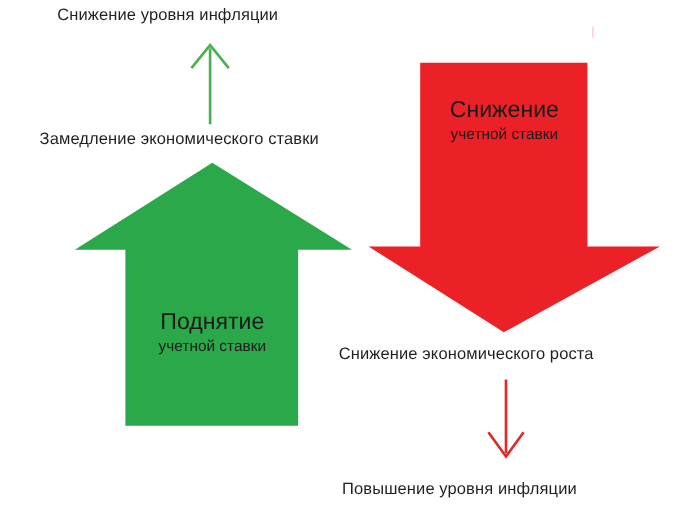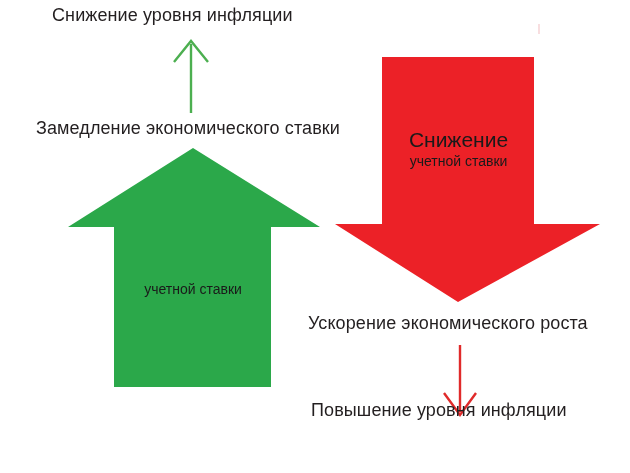--- a/index.html
+++ b/index.html
@@ -25,21 +25,21 @@
     height: 473px;
   }
   .label {
     position: absolute;
     color: #231f20;
     font-family: "Liberation Sans", sans-serif;
     white-space: nowrap;
     line-height: 1.15;
   }
   .label-outer {
-    font-size: 18px;
+    font-size: 15px;
     letter-spacing: 0.1px;
   }
   .block-text {
     position: absolute;
     text-align: center;
     color: #1a1a1a;
     font-family: "Liberation Sans", sans-serif;
     line-height: 1.18;
     white-space: nowrap;
   }
@@ -49,24 +49,24 @@
   }
   .block-text .small {
     display: block;
     font-size: 14px;
   }
 
   
   #lbl-top        { left: 52px;  top: 5px; }
   #lbl-slowdown   { left: 36px;  top: 118px; }
   #lbl-accel      { left: 308px; top: 313px; }
-  #lbl-bottom     { left: 311px; top: 400px; }
+  #lbl-bottom     { left: 311px; top: 436px; }
 
   #txt-green      { left: 114px; top: 281px; width: 158px; }
-  #txt-red        { left: 382px; top: 88px;  width: 153px; margin-top: 40px; }
+  #txt-red        { left: 382px; top: 88px;  width: 153px; }
 </style>
 </head>
 <body>
 
 <div id="canvas">
 
   <svg class="svg-layer" viewBox="0 0 630 473">
 
     <polygon points="193,148 320,227 271,227 271,387 114,387 114,227 68,227" fill="#2ba84a"></polygon>
 
@@ -82,25 +82,26 @@
       <polyline points="444,393 460,415 476,393" fill="none" stroke="#e02a2a" stroke-width="2.4" stroke-linecap="butt" stroke-linejoin="miter"></polyline>
     </g>
 
     <line x1="539" y1="24" x2="539" y2="34" stroke="#f4c9cb" stroke-width="1.2"></line>
   </svg>
 
   <div id="lbl-top" class="label label-outer">Снижение уровня инфляции</div>
 
   <div id="lbl-slowdown" class="label label-outer">Замедление экономического ставки</div>
 
-  <div id="lbl-accel" class="label label-outer">Ускорение экономического роста</div>
+  <div id="lbl-accel" class="label label-outer">Снижение экономического роста</div>
 
   <div id="lbl-bottom" class="label label-outer">Повышение уровня инфляции</div>
 
   <div id="txt-green" class="block-text">
+    <span class="big">Поднятие</span>
     <span class="small">учетной ставки</span>
   </div>
 
   <div id="txt-red" class="block-text">
     <span class="big">Снижение</span>
     <span class="small">учетной ставки</span>
   </div>
 
 </div>
 

